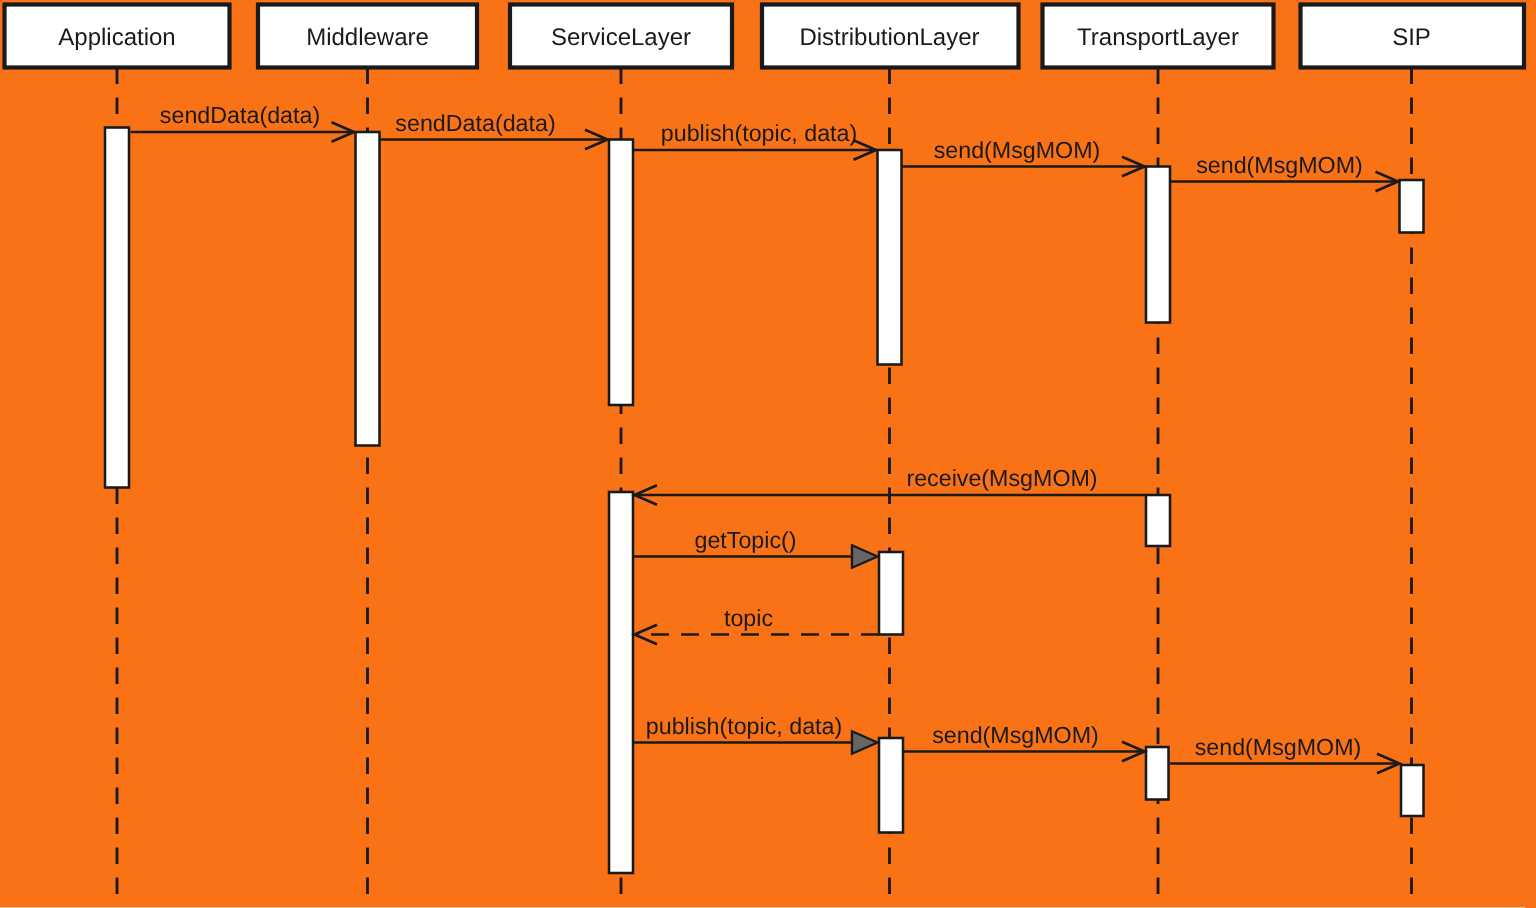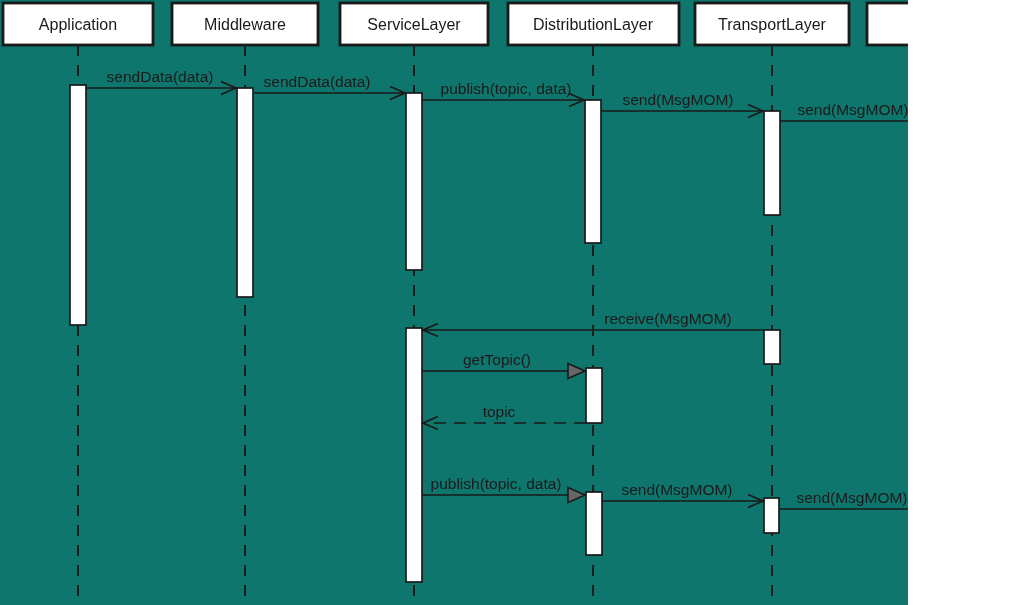--- a/index.html
+++ b/index.html
@@ -2,23 +2,23 @@
 <html><head>
 <meta charset="utf-8">
 <style>
   html, body {
     margin: 0;
     padding: 0;
     background: #ffffff;
   }
   .stage {
     position: relative;
-    width: 908px;
+    width: 1024px;
     height: 605px;
-    background: #0f766e;
+    background: #f97316;
     overflow: hidden;
   }
   svg {
     display: block;
     font-family: "Liberation Sans", sans-serif;
   }
   .head-box {
     fill: #ffffff;
     stroke: #1a1a1a;
     stroke-width: 2.8;

